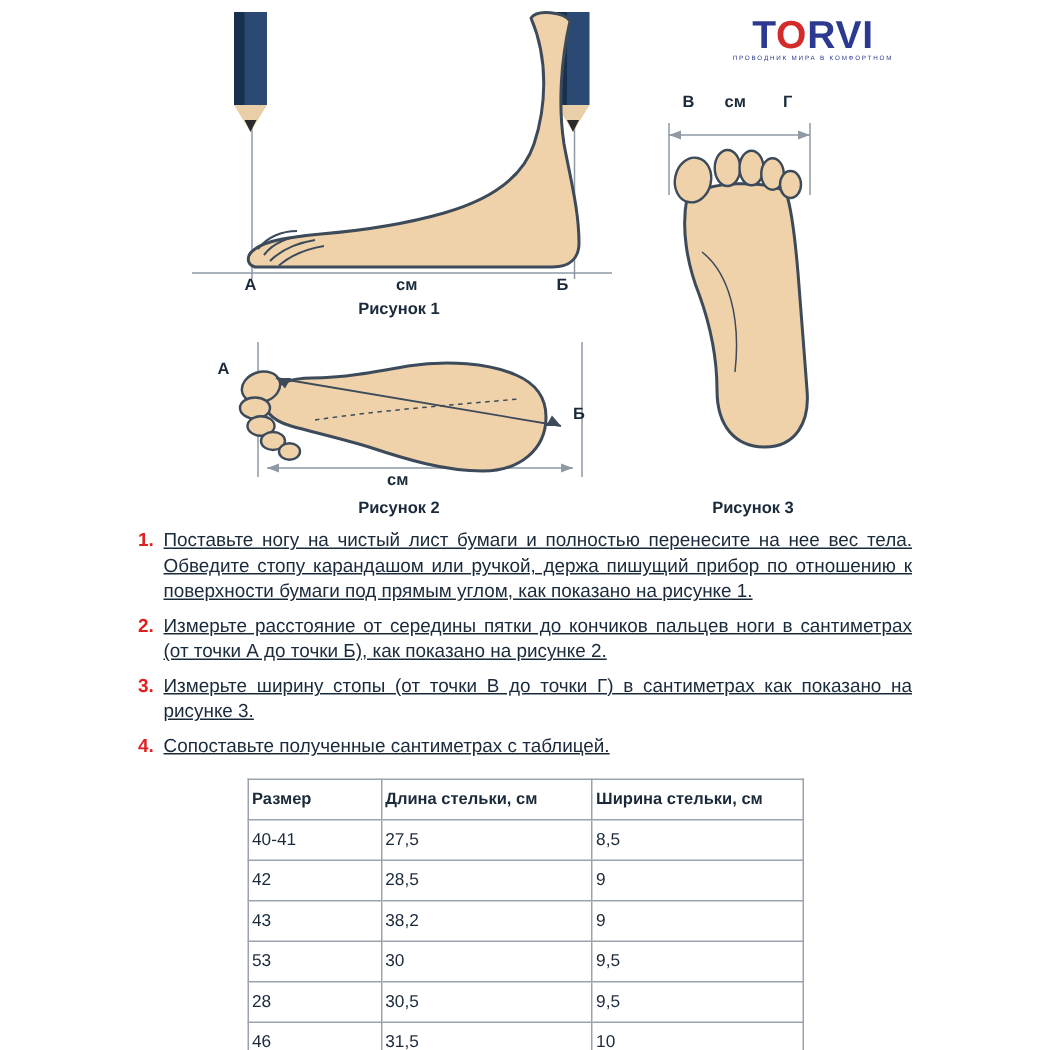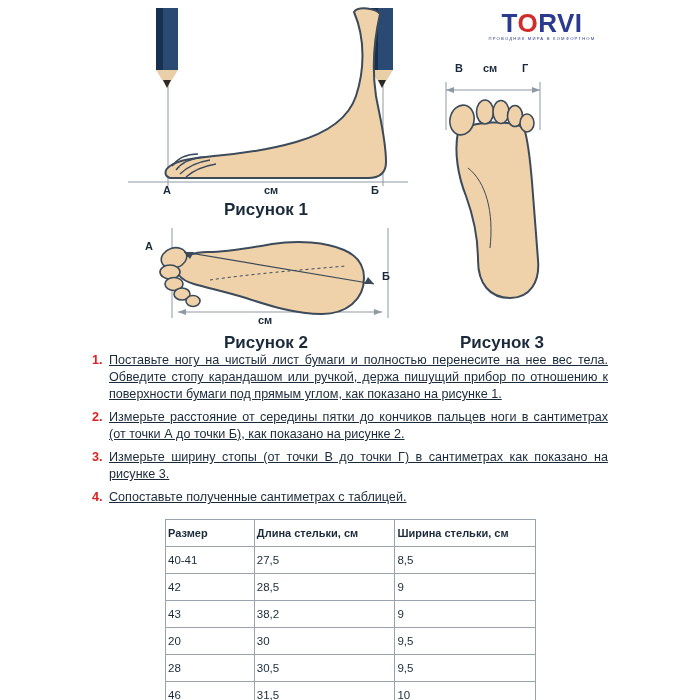--- a/index.html
+++ b/index.html
@@ -21,21 +21,21 @@
     line-height:26px;
   }
   .logo-word .r{color:#d32a2a;}
   .logo-sub{
     font-size:4.2px;letter-spacing:1.2px;color:#2b3a8f;line-height:6px;
   }
 
   
   .figures{position:absolute;top:0;left:0;width:700px;height:352px;}
   .fig-caption{
-    position:absolute;font-size:17px;font-weight:bold;color:#1b2a3a;
+    position:absolute;font-size:11px;font-weight:bold;color:#1b2a3a;
     text-align:center;
   }
   .dim-label{
     position:absolute;font-size:11px;font-weight:bold;color:#1b2a3a;
   }
   svg{display:block;}
 
   
   .instructions{
     position:absolute;top:352px;left:92px;width:516px;
@@ -221,21 +221,21 @@
         <td>42</td>
         <td>28,5</td>
         <td>9</td>
       </tr>
       <tr>
         <td>43</td>
         <td>38,2</td>
         <td>9</td>
       </tr>
       <tr>
-        <td>20</td>
+        <td>53</td>
         <td>30</td>
         <td>9,5</td>
       </tr>
       <tr>
         <td>28</td>
         <td>30,5</td>
         <td>9,5</td>
       </tr>
       <tr>
         <td>46</td>

